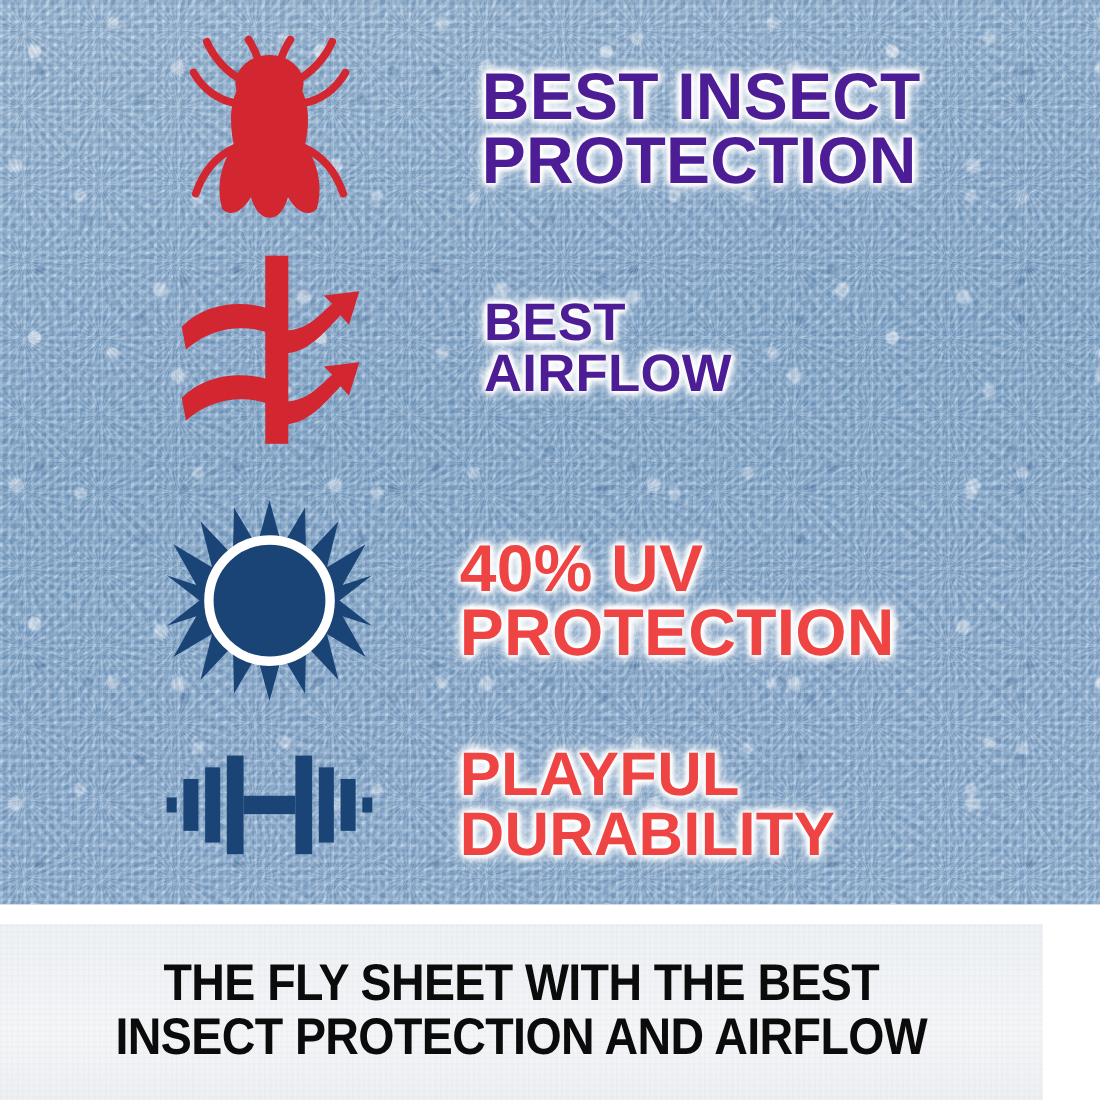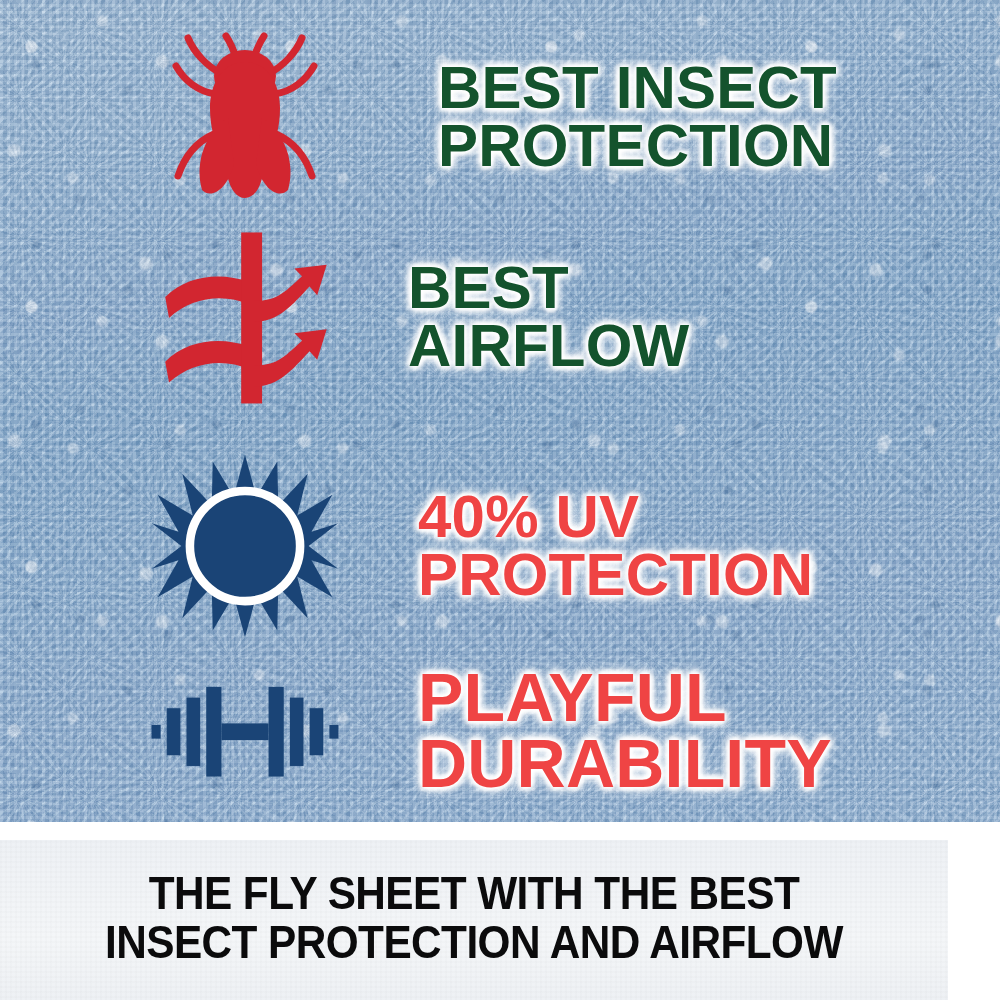--- a/index.html
+++ b/index.html
@@ -71,21 +71,21 @@
     align-items: center;
     justify-content: center;
   }
   .feature-label {
     white-space: pre-line;
     font-weight: 700;
     letter-spacing: .2px;
     line-height: .96;
   }
   .label-red {
-    color: #14532d;
+    color: #4c1d95;
     text-shadow:
        0 0  5px #ffffff,  0 0 10px #ffffff,  0 0 16px #ffffff,
        2px 0 6px #ffffff, -2px 0 6px #ffffff,
        0 2px 6px #ffffff, 0 -2px 6px #ffffff;
   }
   .label-navy {
     color: #ef4444;
     text-shadow:
        0 0  5px #ffffff,  0 0 10px #ffffff,  0 0 16px #ffffff,
        2px 0 6px #ffffff, -2px 0 6px #ffffff,
@@ -97,23 +97,23 @@
   #row-airflow  { left: 150px; top: 222px; width: 850px; height: 190px; }
   #row-uv       { left: 150px; top: 438px; width: 850px; height: 215px; }
   #row-durability { left: 150px; top: 648px; width: 850px; height: 165px; }
 
   #row-insect   .feature-icon { width: 190px; height: 190px; }
   #row-airflow  .feature-icon { width: 190px; height: 190px; }
   #row-uv       .feature-icon { width: 190px; height: 215px; }
   #row-durability .feature-icon { width: 190px; height: 165px; }
 
   #row-insect   .feature-label { margin-left: 98px; font-size: 60px; }
-  #row-airflow  .feature-label { margin-left: 68px; font-size: 60px; }
+  #row-airflow  .feature-label { margin-left: 100px; font-size: 48px; }
   #row-uv       .feature-label { margin-left: 78px; font-size: 60px; }
-  #row-durability .feature-label { margin-left: 78px; font-size: 68px; }
+  #row-durability .feature-label { margin-left: 78px; font-size: 56px; }
 
   
   .caption-band {
     position: absolute;
     left: 0; top: 840px;
     width: 948px;
     height: 178px;
     background-color: #f2f4f6;
     background-image:
       repeating-linear-gradient(90deg, rgba(0,0,0,.012) 0 2px, rgba(255,255,255,.02) 2px 5px),

